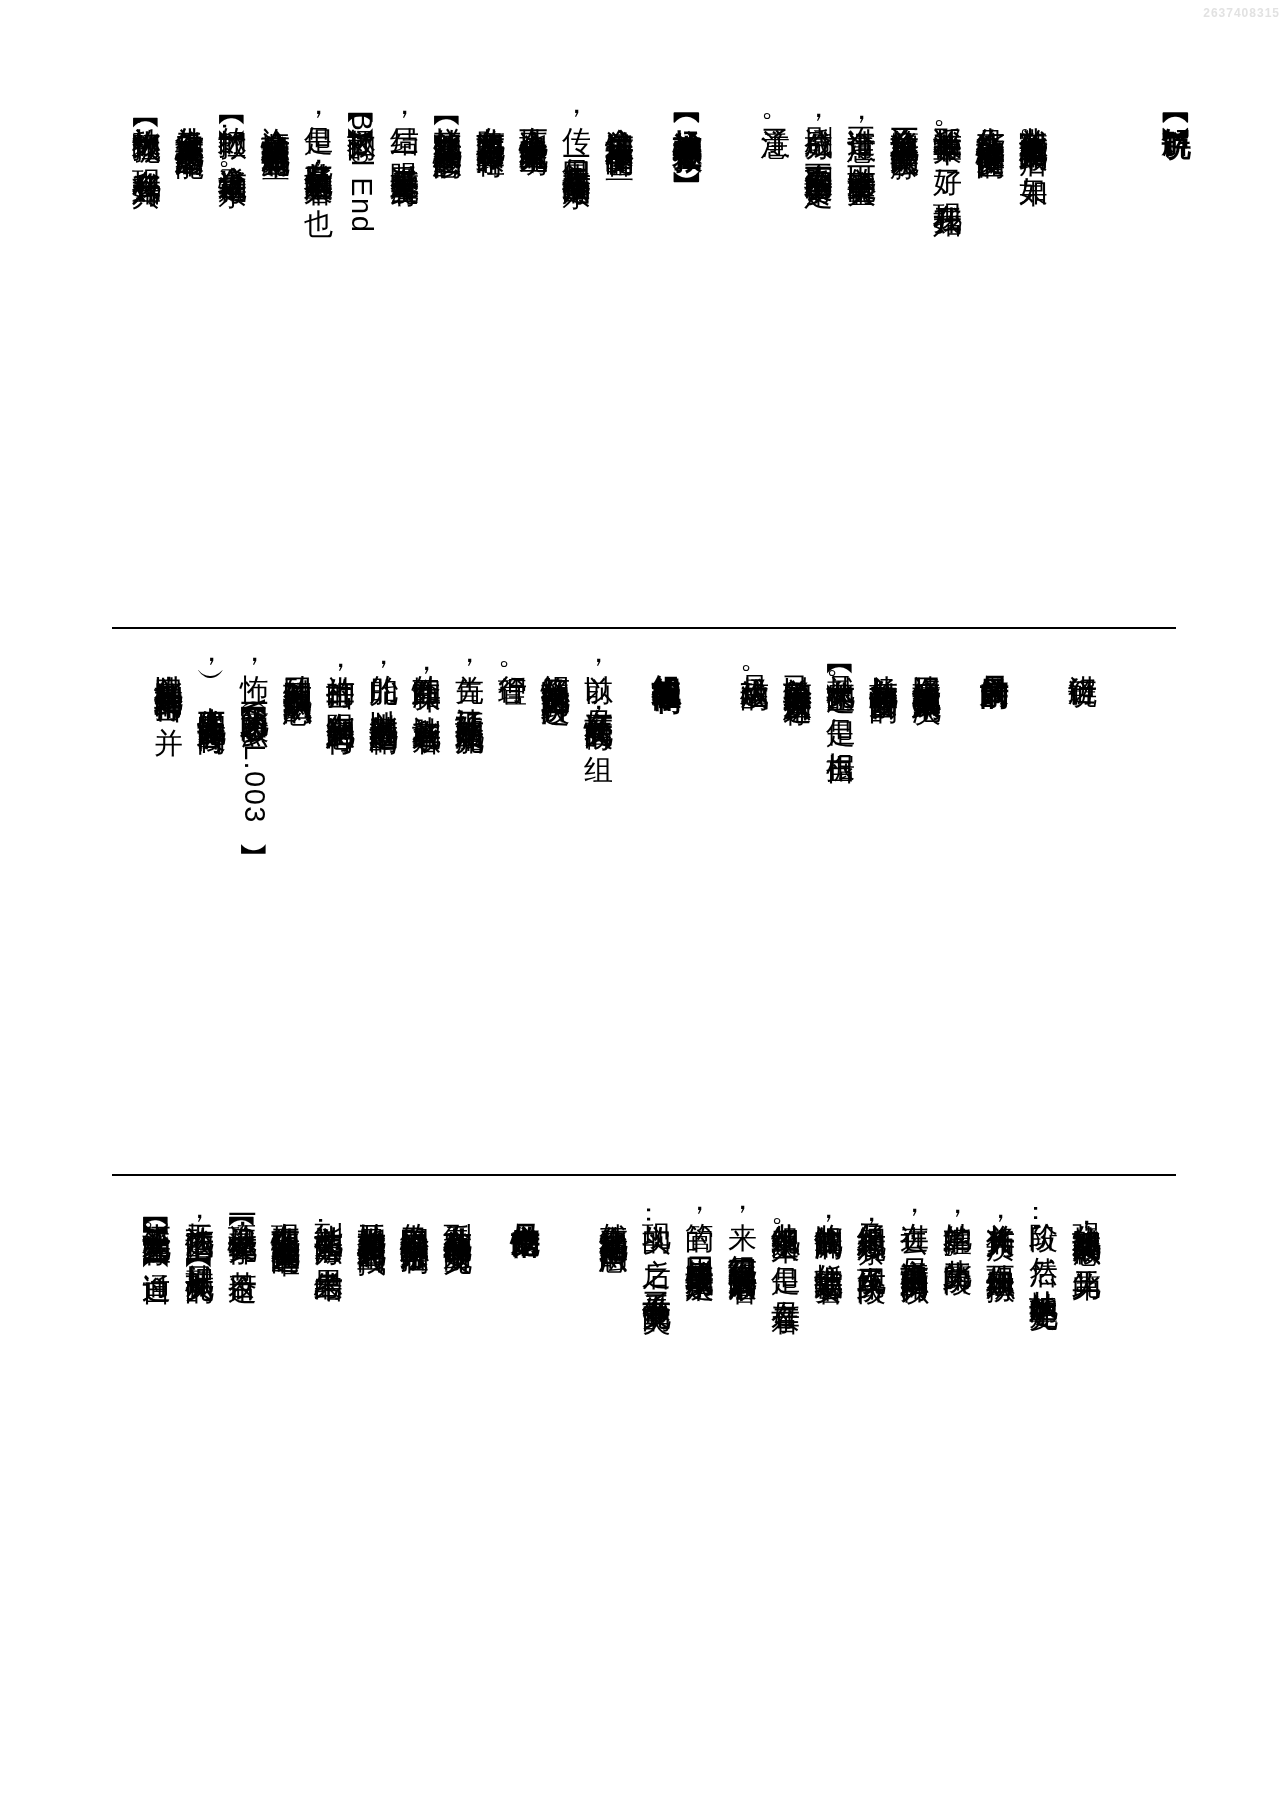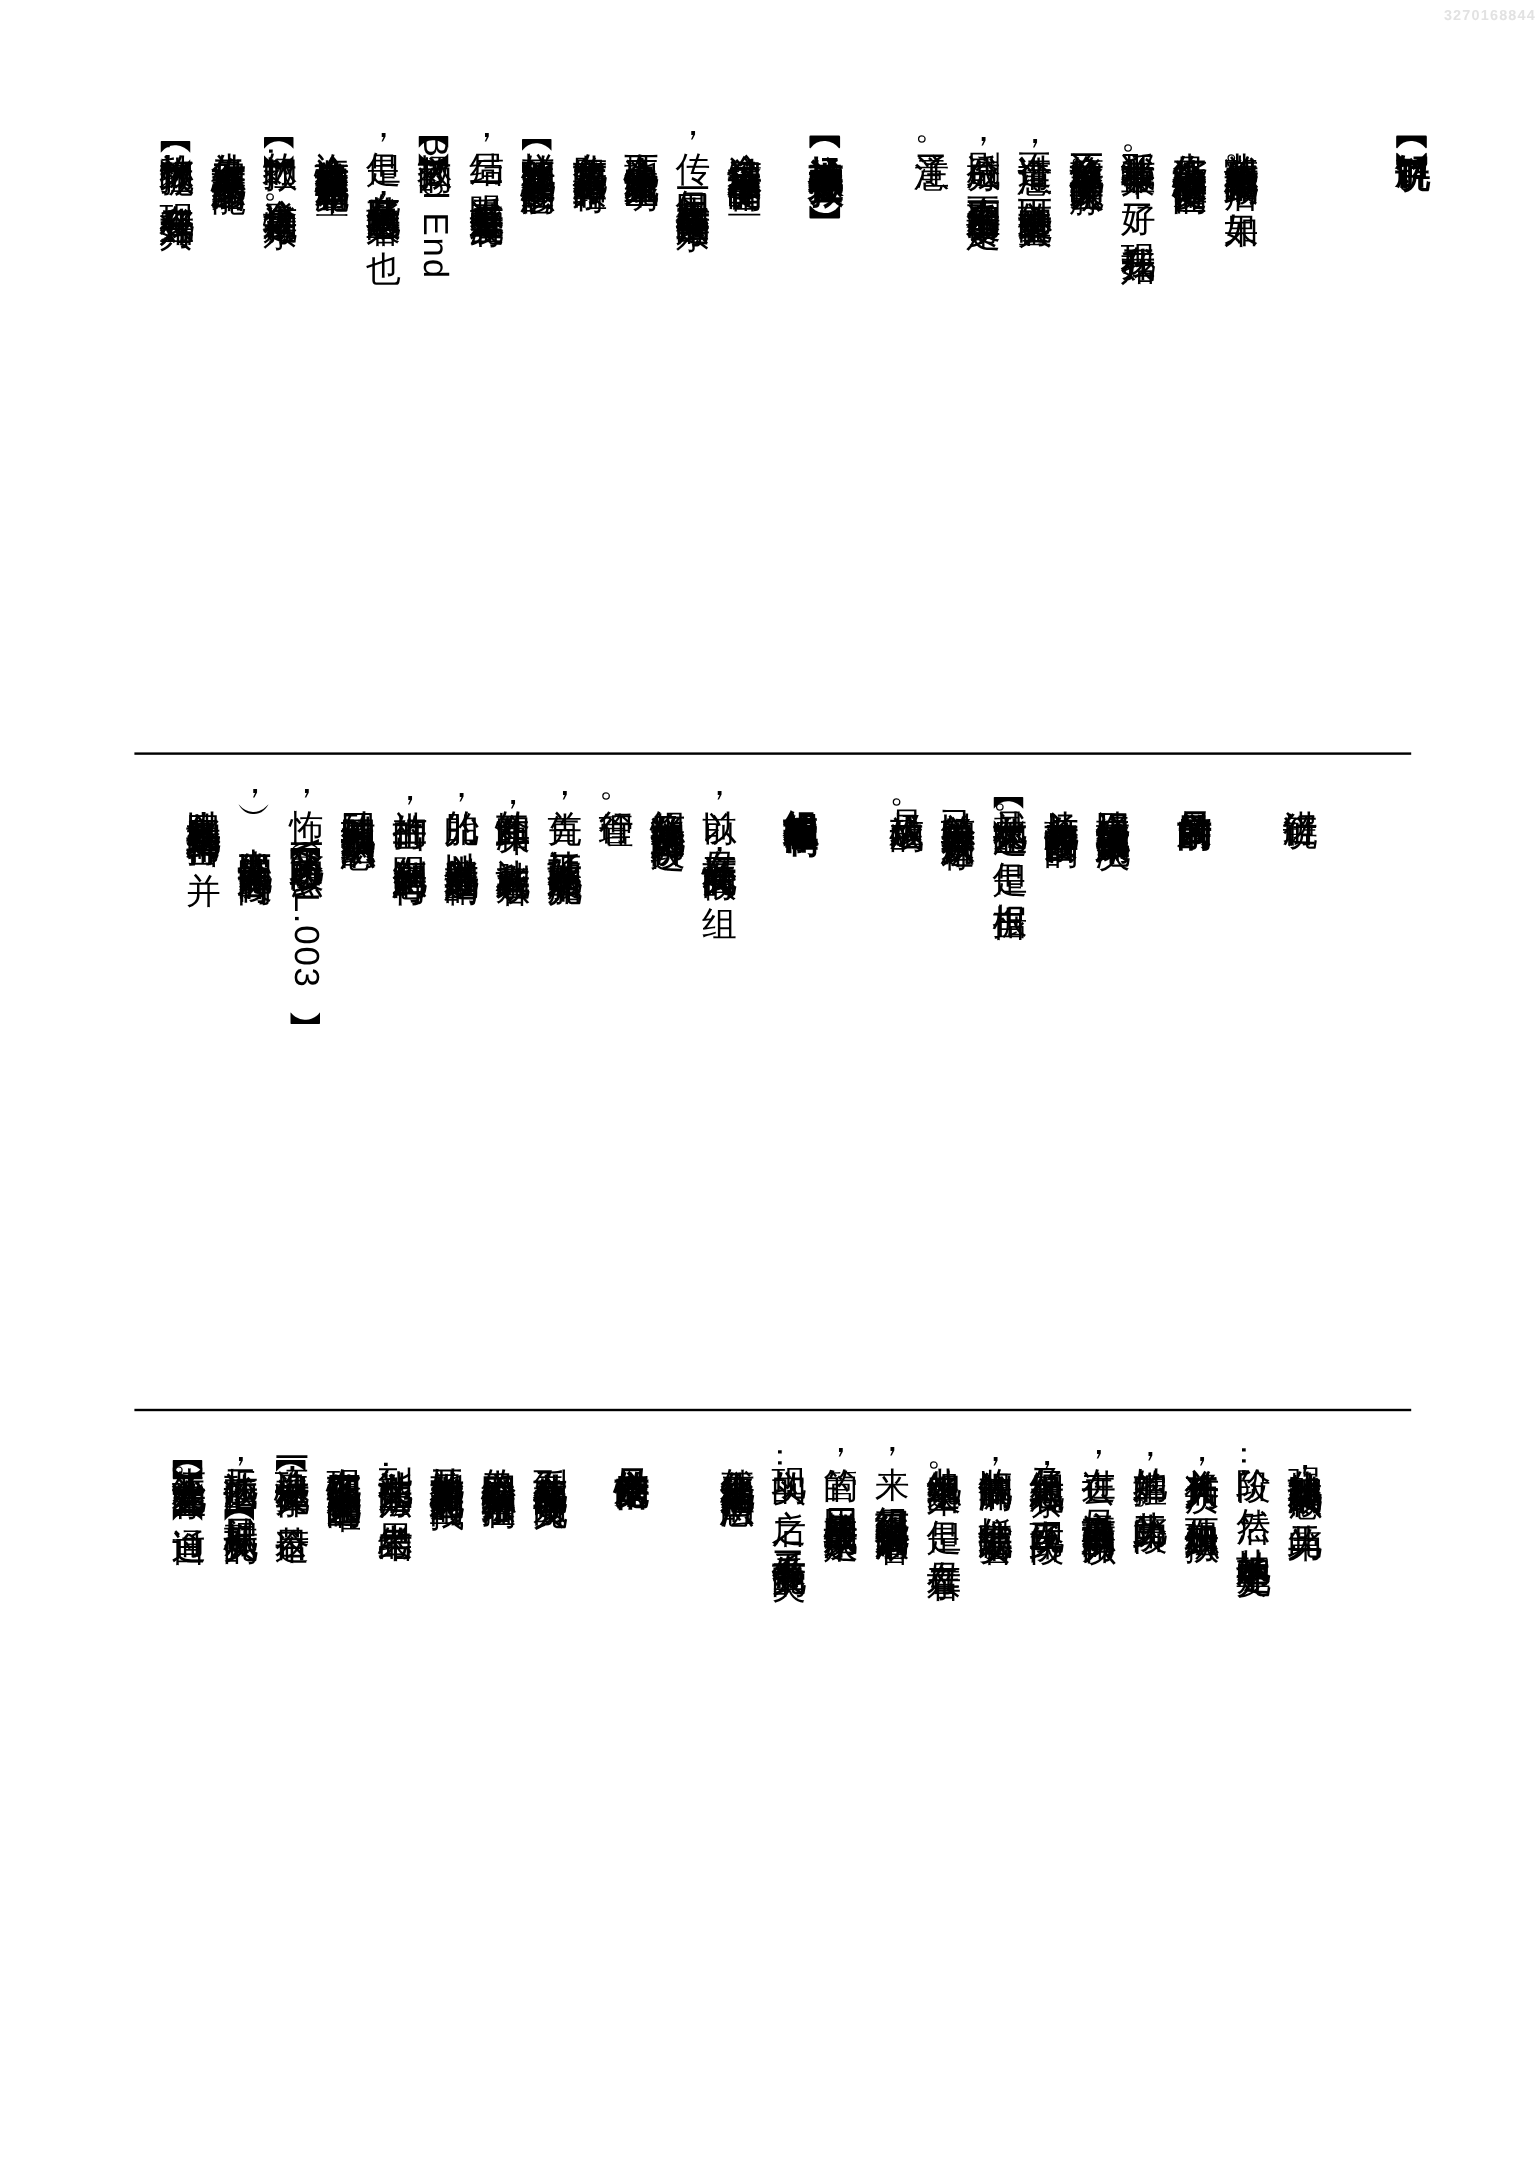--- a/index.html
+++ b/index.html
@@ -49,21 +49,21 @@
     left:112px; width:1064px; height:0;
     border-top:2px solid #000;
   }
   #div1 { top:627px; }
   #div2 { top:1174px; }
 </style>
 </head>
 <body>
 
 <div class="page">
-  <span class="watermark">3270168844</span>
+  <span class="watermark">2637408315</span>
 
   <div id="sec1" class="vsec">
       <div class="col title-col">【解说】</div>
       <div class="col">非常感谢您能阅览本作品到最后。如果</div>
       <div class="col">本作品能让各位读者的性癖变得更怪的</div>
       <div class="col">话那我将非常荣幸。好了，现在我开始</div>
       <div class="col">逐个简单地解释一下作品的来龙去脉。</div>
       <div class="col">不过请注意，以下的文章可能含有大量</div>
       <div class="col">剧透成分，不喜欢剧透的朋友请一定要</div>
       <div class="col">注意了。</div>

